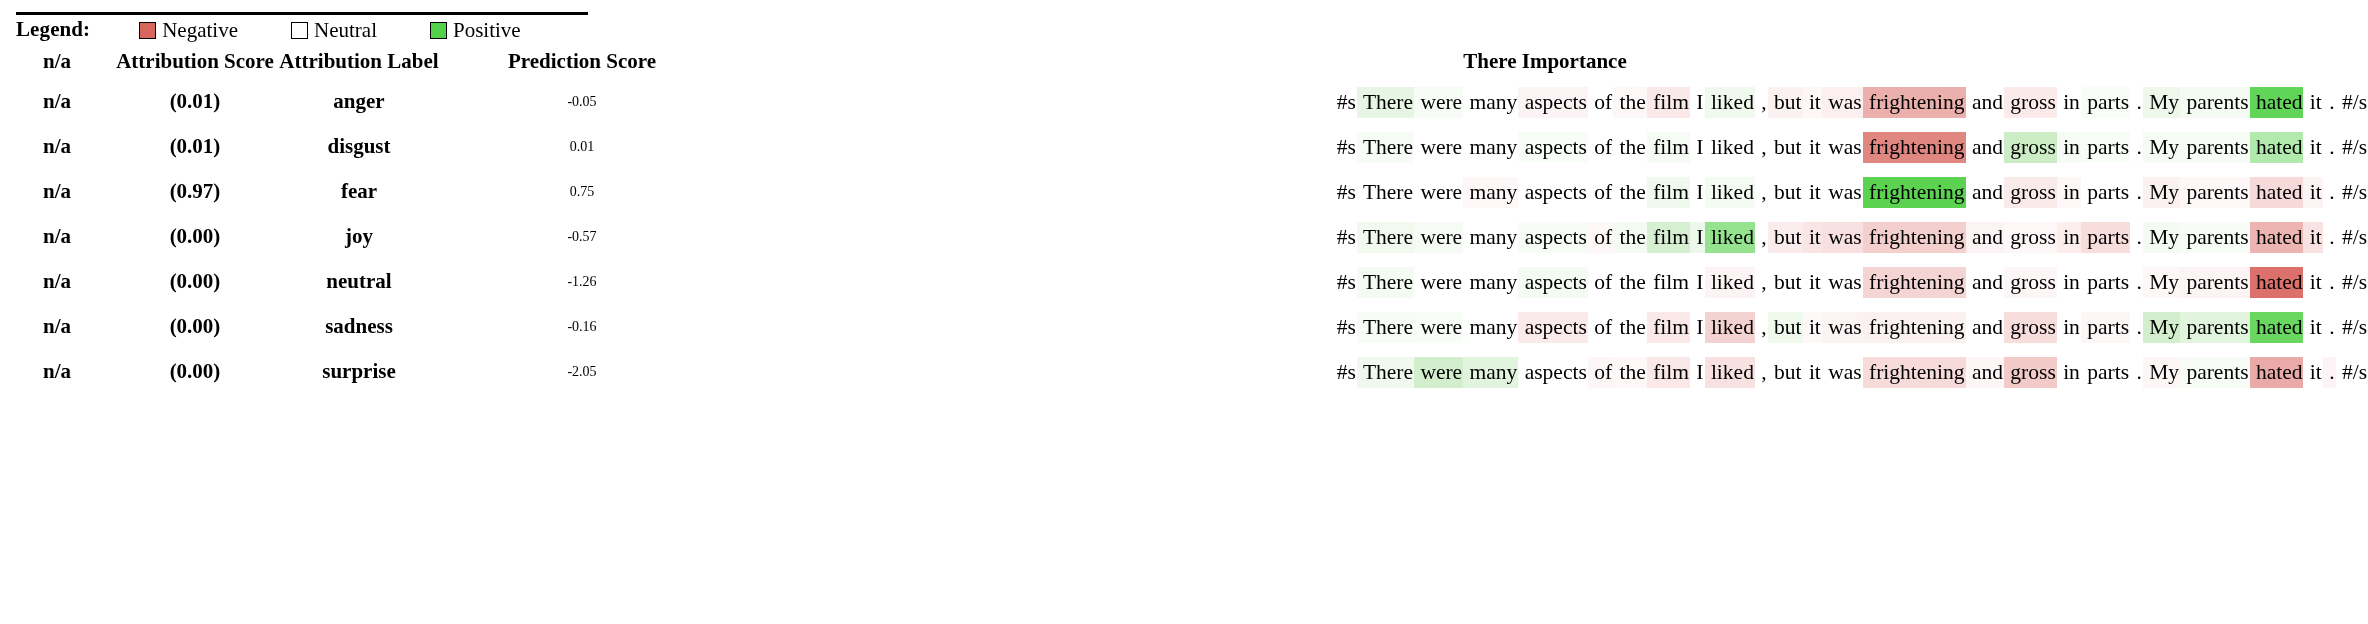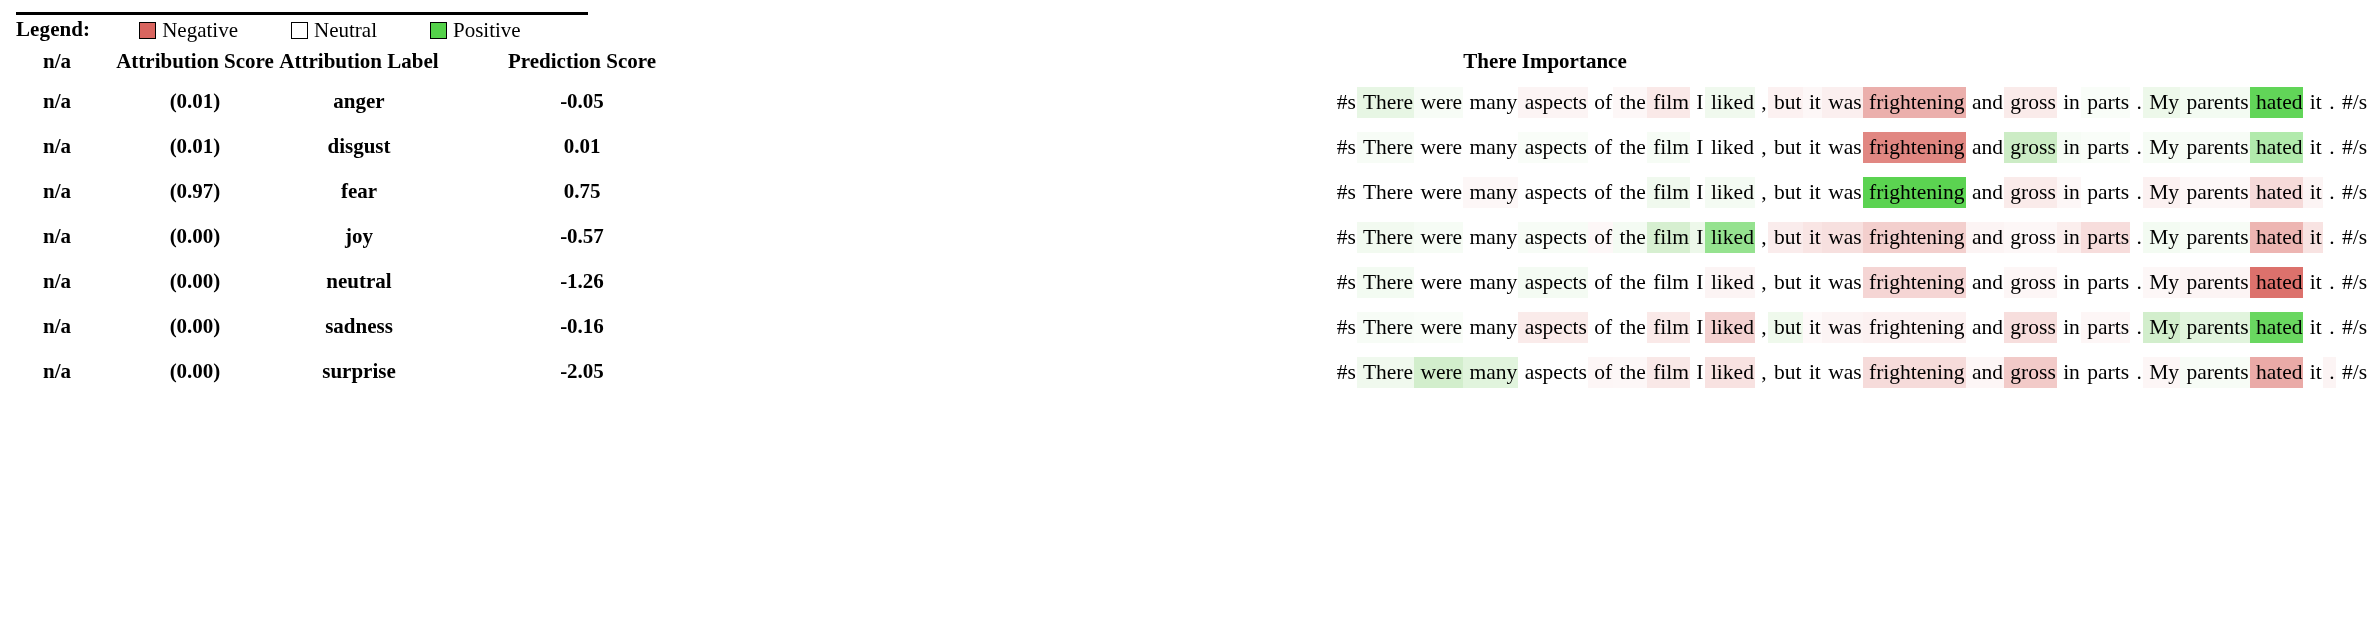--- a/index.html
+++ b/index.html
@@ -107,22 +107,22 @@
     white-space: nowrap;
   }
   td.cell-label {
     text-align: center;
     font-weight: bold;
     font-size: 21px;
     white-space: nowrap;
   }
   td.cell-score {
     text-align: center;
-    font-weight: bold;
-    font-size: 21px;
+    font-weight: normal;
+    font-size: 14px;
     white-space: nowrap;
   }
   td.cell-words {
     text-align: right;
     font-size: 21.5px;
     white-space: nowrap;
     padding-right: 22px;
     line-height: 30px;
   }
   td.cell-words .tok {

